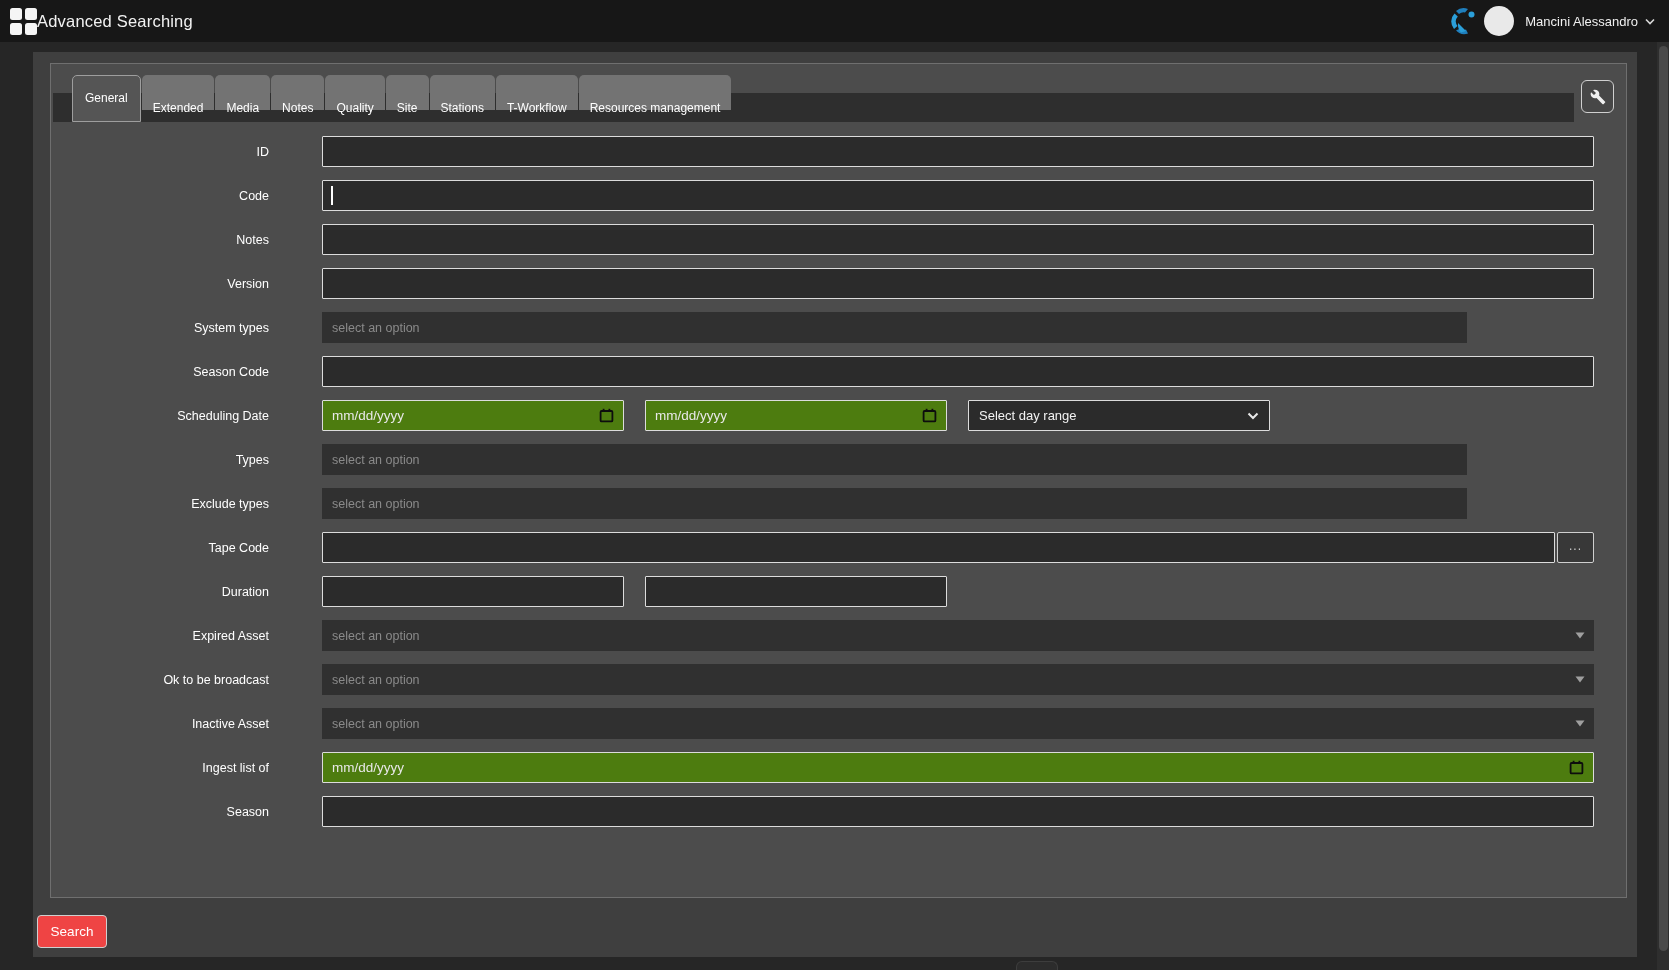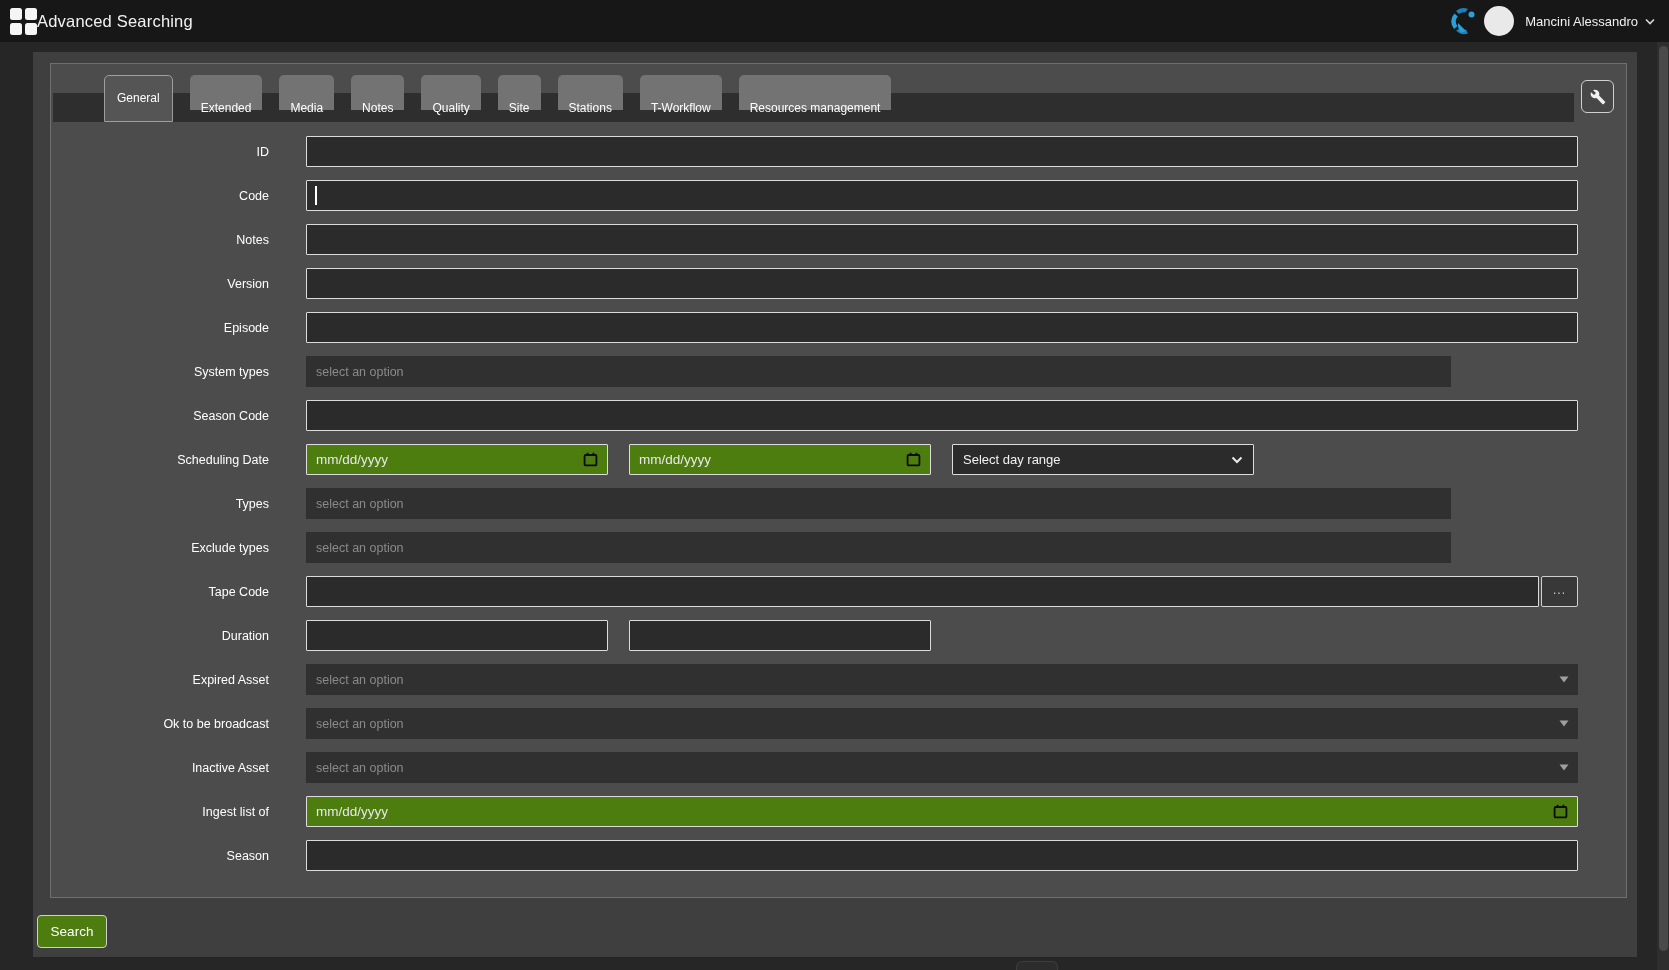--- a/index.html
+++ b/index.html
@@ -16,30 +16,30 @@
   .uname { color:#f0f0f0; font-size:13px; margin-right:7px; white-space:nowrap; }
   .user-menu { display:flex; align-items:center; cursor:pointer; }
 
   
   .card { position:absolute; left:33px; top:52px; width:1604px; height:905px; background:#3f3f3f; }
   .panel { position:absolute; left:17px; top:11px; width:1577px; height:835px; background:#4c4c4c; border:1px solid #6f6f6f; }
 
   
   .tabbar { position:relative; height:58px; }
   .tab-strip { position:absolute; left:2px; top:29px; width:1521px; height:29px; background:#2e2e2e; }
-  .tabs { position:absolute; left:21px; top:11px; display:flex; gap:17px; z-index:2; align-items:flex-start;margin-left:32px; }
+  .tabs { position:absolute; left:21px; top:11px; display:flex; gap:1px; z-index:2; align-items:flex-start; }
   .tab { height:35px; line-height:35px; padding:16px 11px; background:#737373; color:#fff; font-size:12px; border-radius:5px 5px 0 0; cursor:pointer; white-space:nowrap; }
   .tab.active { height:47px; line-height:44px; background:#555; border:1px solid #9e9e9e; padding:0 12px; }
   .wrench-btn { position:absolute; right:12px; top:16px; width:33px; height:33px; border:1px solid #d0d0d0; border-radius:6px; background:#474747; display:flex; align-items:center; justify-content:center; cursor:pointer; z-index:2; }
 
   
   .form { padding-top:14px; }
   .row { display:flex; align-items:center; height:31px; margin-bottom:13px; }
   .lbl { width:255px; padding-right:37px; text-align:right; color:#fff; font-size:12.5px; font-weight:500; }
-  .fields { width:1272px; display:flex; gap:21px; position:relative; align-items:center; }
+  .fields { width:1272px; display:flex; gap:21px; position:relative; align-items:center;margin-left:16px; }
   .ti { height:31px; background:#2b2b2b; border:1px solid #dcdcdc; color:#fff; font-size:13px; padding:0 8px; font-family:"Liberation Sans", sans-serif; outline:none; border-radius:1px; }
   .w-full { width:1272px; }
   .w-third { width:302px; }
   .inputwrap { position:relative; width:1272px; }
   .inputwrap .ti { width:100%; }
   .caret { position:absolute; left:9px; top:6px; width:1.5px; height:19px; background:#fff; animation:blink 1.1s step-end infinite; }
   @keyframes blink { 50% { opacity:0; } }
 
   .ms { width:1145px; height:31px; background:#303030; display:flex; align-items:center; padding:0 10px; cursor:pointer; }
   .ph { color:#8a8a8a; font-size:12.5px; }
@@ -51,21 +51,21 @@
   .rangesel { height:31px; background:#2b2b2b; border:1px solid #dcdcdc; display:flex; align-items:center; padding:8px 10px; border-radius:1px; cursor:pointer; }
   .seltext { color:#f2f2f2; font-size:13px; }
   .rangesel svg { margin-left:auto; }
 
   .dd { width:1272px; height:31px; background:#303030; display:flex; align-items:center; padding:0 10px; position:relative; cursor:pointer; }
   .dd svg { position:absolute; right:9px; top:12px; }
 
   .tape-input { width:1233px; }
   .browse-btn { position:absolute; right:0; top:0; width:37px; height:31px; background:#383838; border:1px solid #cfcfcf; border-radius:2px; color:#cfcfcf; font-size:12px; line-height:26px; text-align:center; cursor:pointer; letter-spacing:1px; }
 
-  .search-btn { position:absolute; left:4px; top:863px; width:70px; height:33px; background:#4d7c0f; border:1px solid #cfcfcf; border-radius:4px; color:#fff; font-size:13.5px; font-family:"Liberation Sans", sans-serif; cursor:pointer; }
+  .search-btn { position:absolute; left:4px; top:863px; width:70px; height:33px; background:#ef4444; border:1px solid #cfcfcf; border-radius:4px; color:#fff; font-size:13.5px; font-family:"Liberation Sans", sans-serif; cursor:pointer; }
 
   
   .vscroll { position:absolute; right:0; top:42px; width:12px; height:928px; background:#2e2e2e; }
   .vscroll .thumb { position:absolute; right:1px; top:4px; width:9px; height:905px; background:#4a4a4a; border-radius:5px; }
   .bottom-notch { position:absolute; left:1016px; bottom:0; width:42px; height:9px; background:#2c2c2c; border:1px solid #3d3d3d; border-bottom:none; border-radius:6px 6px 0 0; }
 </style>
 </head>
 <body>
 
 <div class="topbar">
@@ -143,26 +143,20 @@
           </div>
       </div>
 
       <div class="row">
         <div class="lbl">Version</div>
         <div class="fields">
             <input type="text" class="ti w-full" style="">
           </div>
       </div>
 
-      <div class="row">
-        <div class="lbl">Episode</div>
-        <div class="fields">
-            <input type="text" class="ti w-full" style="">
-          </div>
-      </div>
 
       <div class="row">
         <div class="lbl">System types</div>
         <div class="fields">
           <div class="ms">
             <span class="ph">select an option</span>
           </div>
         </div>
       </div>
 

